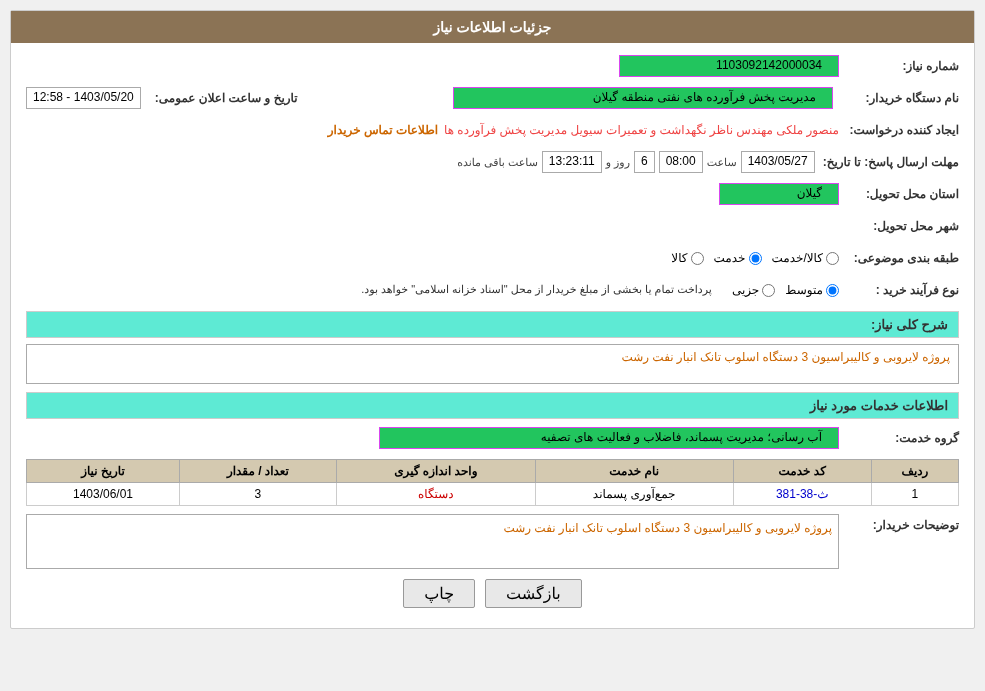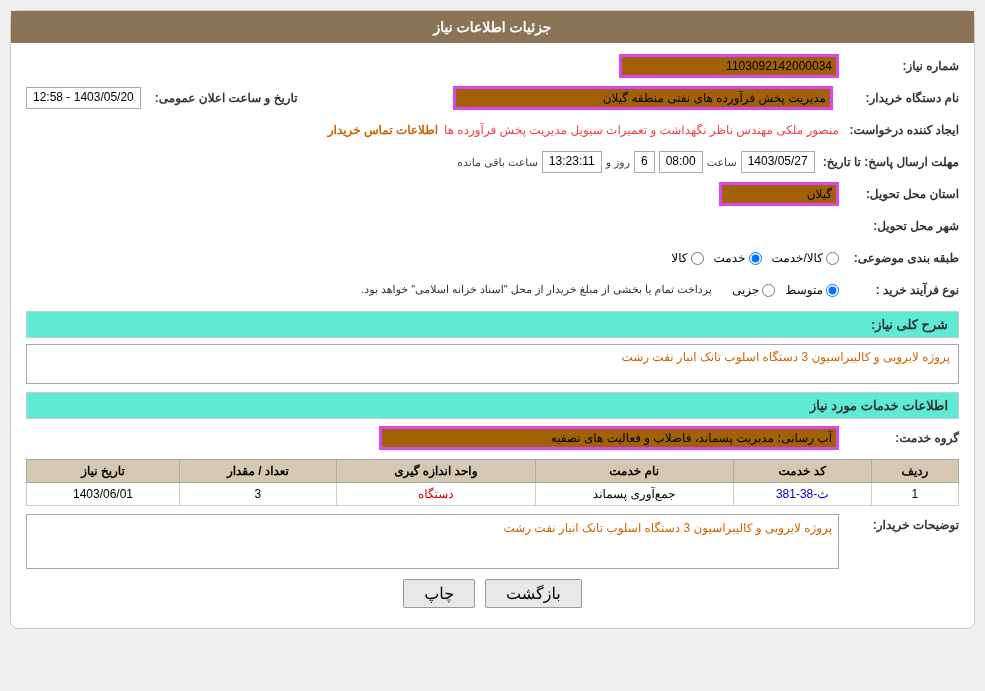--- a/index.html
+++ b/index.html
@@ -11,21 +11,21 @@
     }
     .page-wrapper {
       width: 985px;
       min-height: 691px;
       background: #f0f0f0;
       padding: 10px;
     }
     .main-card {
       background: #fff;
       border: 1px solid #ccc;
-      border-radius: 8px;
+      border-radius: 2px;
     }
     .card-header {
       background: #8b7355;
       color: #fff;
       text-align: center;
       padding: 8px 12px;
       font-size: 14px;
       font-weight: bold;
     }
     .card-body {
@@ -43,23 +43,23 @@
       white-space: nowrap;
       min-width: 120px;
       text-align: right;
       padding-left: 8px;
       flex-shrink: 0;
     }
     .info-value {
       flex: 1;
     }
     .input-box {
-      border: 3px solid #d946ef;
-      background: #a16207;
-      padding: 2px 4px;
+      border: 1px solid #d946ef;
+      background: #22c55e;
+      padding: 2px 16px;
       min-height: 22px;
       display: inline-block;
     }
     .section-header {
       background: #5eead4;
       border: 1px solid #ccc;
       padding: 5px 10px;
       font-weight: bold;
       font-size: 13px;
       color: #333;

